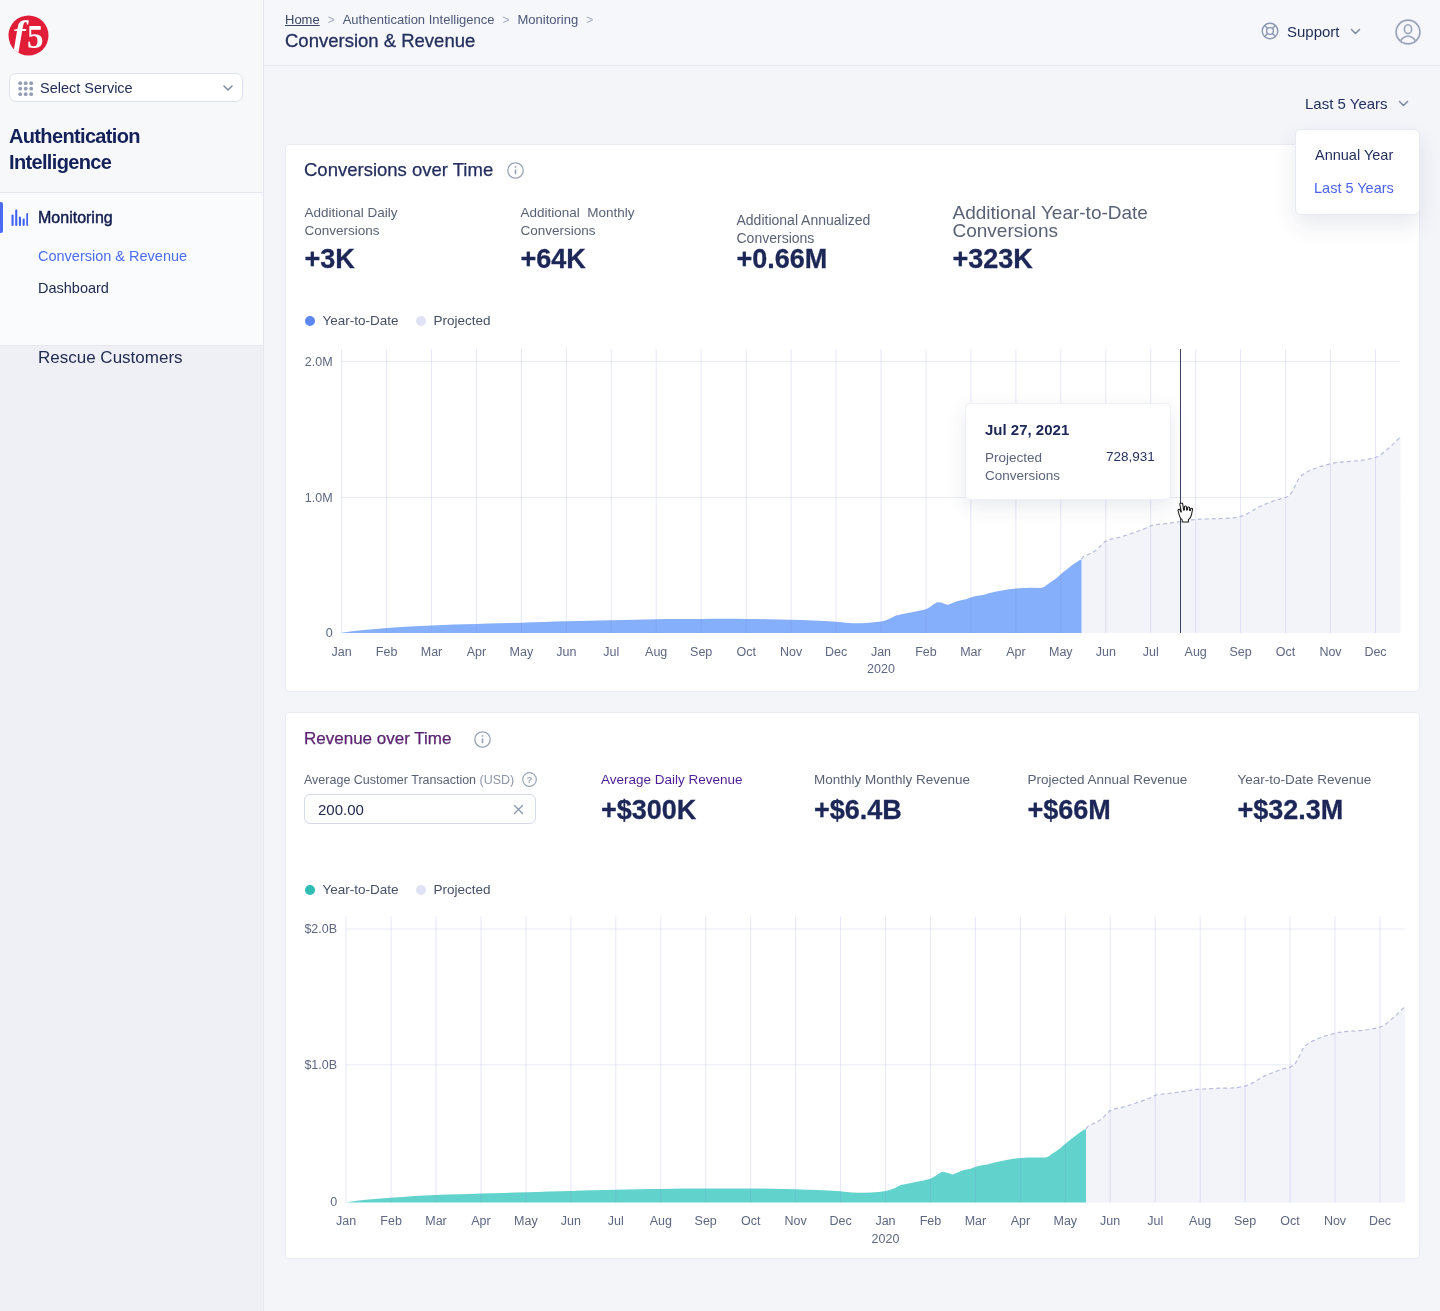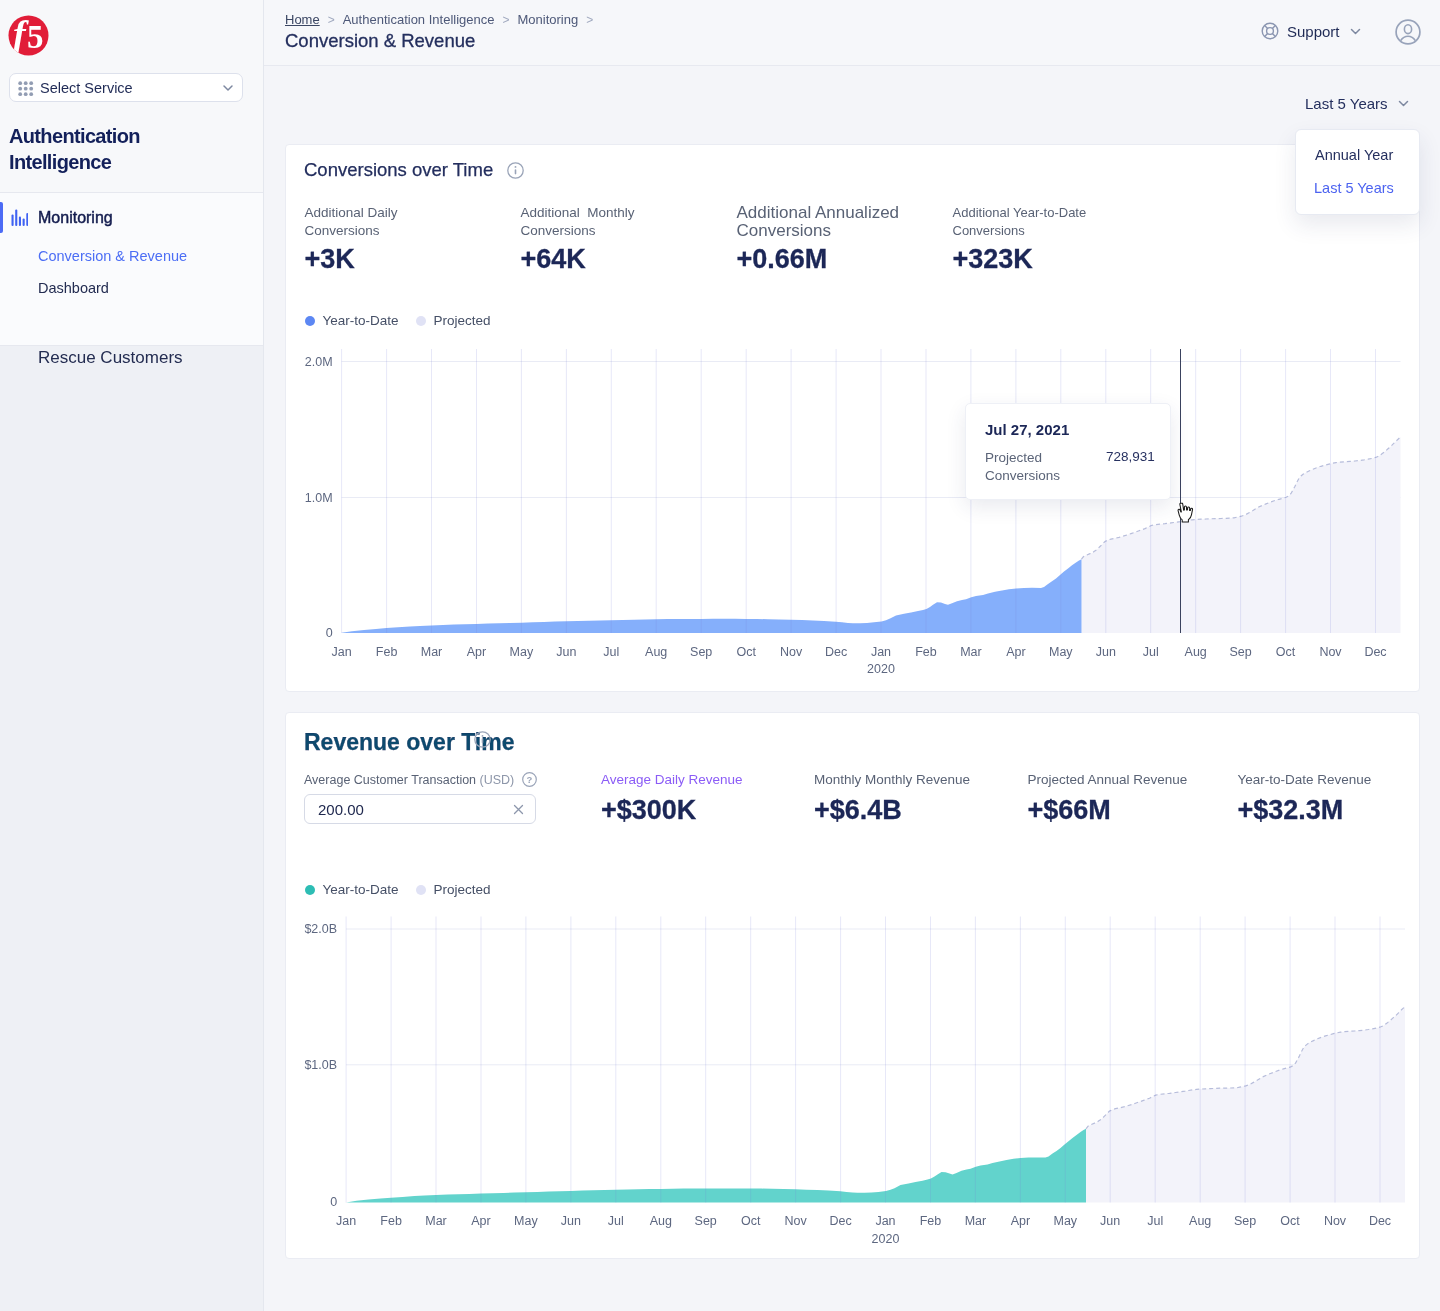--- a/index.html
+++ b/index.html
@@ -76,23 +76,23 @@
 <div style="position:absolute;left:304px;top:159px;font-size:18.5px;color:#232e5e;font-weight:400;white-space:nowrap;-webkit-text-stroke:0.25px #232e5e">Conversions over Time</div>
 <svg class="abs" style="left:507px;top:162px" width="17" height="17" viewBox="0 0 17 17">
 <circle cx="8.5" cy="8.5" r="7.7" stroke="#9aa4b8" stroke-width="1.3" fill="none"></circle>
 <rect x="7.7" y="7.2" width="1.6" height="5.2" rx="0.8" fill="#9aa4b8"></rect>
 <circle cx="8.5" cy="4.9" r="0.95" fill="#9aa4b8"></circle>
 </svg>
 <div style="position:absolute;left:304.5px;top:204px;font-size:13.5px;color:#596275;font-weight:400;white-space:nowrap;line-height:17.5px;white-space:normal;width:220px">Additional Daily<br>Conversions</div>
 <div style="position:absolute;left:304.5px;top:243.5px;font-size:27px;color:#1c2757;font-weight:700;white-space:nowrap;-webkit-text-stroke:0.3px #1c2757">+3K</div>
 <div style="position:absolute;left:520.5px;top:204px;font-size:13.5px;color:#596275;font-weight:400;white-space:nowrap;line-height:17.5px;white-space:normal;width:220px">Additional&nbsp; Monthly<br>Conversions</div>
 <div style="position:absolute;left:520.5px;top:243.5px;font-size:27px;color:#1c2757;font-weight:700;white-space:nowrap;-webkit-text-stroke:0.3px #1c2757">+64K</div>
-<div style="position:absolute;left:736.5px;top:204px;font-size:17px;color:#596275;font-weight:400;white-space:nowrap;line-height:17.5px;white-space:normal;width:220px">Additional Annualized<br>Conversions</div>
+<div style="position:absolute;left:736.5px;top:212px;font-size:14px;color:#596275;font-weight:400;white-space:nowrap;line-height:17.5px;white-space:normal;width:220px">Additional Annualized<br>Conversions</div>
 <div style="position:absolute;left:736.5px;top:243.5px;font-size:27px;color:#1c2757;font-weight:700;white-space:nowrap;-webkit-text-stroke:0.3px #1c2757">+0.66M</div>
-<div style="position:absolute;left:952.5px;top:204px;font-size:13px;color:#596275;font-weight:400;white-space:nowrap;line-height:17.5px;white-space:normal;width:220px">Additional Year-to-Date<br>Conversions</div>
+<div style="position:absolute;left:952.5px;top:204px;font-size:19px;color:#596275;font-weight:400;white-space:nowrap;line-height:17.5px;white-space:normal;width:220px">Additional Year-to-Date<br>Conversions</div>
 <div style="position:absolute;left:952.5px;top:243.5px;font-size:27px;color:#1c2757;font-weight:700;white-space:nowrap;-webkit-text-stroke:0.3px #1c2757">+323K</div>
 <div class="abs" style="left:305px;top:316px;width:10px;height:10px;border-radius:50%;background:#5c87f3"></div>
 <div style="position:absolute;left:322.5px;top:313px;font-size:13.5px;color:#454f66;font-weight:400;white-space:nowrap;">Year-to-Date</div>
 <div class="abs" style="left:416px;top:316px;width:10px;height:10px;border-radius:50%;background:#e0e2f5"></div>
 <div style="position:absolute;left:433.5px;top:313px;font-size:13.5px;color:#454f66;font-weight:400;white-space:nowrap;">Projected</div>
 <svg style="position:absolute;left:285px;top:340px" width="1135" height="352" viewBox="285 340 1135 352">
     <path d="M341.6 361.5 H1400.5 M341.6 497.5 H1400.5" stroke="#e9ebf5" stroke-width="1" fill="none"></path>
     <path d="M1081.5 559.2 L1083.5 556.6 L1086.5 555.1 L1090.0 553.6 L1092.0 553.2 L1094.0 551.5 L1097.0 549.5 L1100.0 546.5 L1103.0 543.5 L1105.0 541.5 L1108.0 540.0 L1111.0 539.1 L1115.0 538.3 L1119.0 537.3 L1123.0 536.2 L1127.0 535.0 L1131.0 533.6 L1135.0 532.2 L1139.0 530.8 L1142.0 529.7 L1145.0 528.6 L1148.0 527.2 L1151.2 525.5 L1155.0 524.8 L1160.0 524.2 L1165.0 523.7 L1171.0 522.9 L1176.0 522.2 L1180.5 521.6 L1184.0 520.9 L1188.0 520.3 L1192.0 519.8 L1196.3 519.5 L1201.0 519.2 L1206.0 519.0 L1211.0 518.8 L1216.0 518.6 L1221.0 518.5 L1226.0 518.4 L1230.0 518.2 L1234.0 517.8 L1238.0 517.0 L1241.3 516.2 L1245.0 515.0 L1249.0 512.8 L1253.0 510.5 L1258.0 507.4 L1262.0 505.5 L1266.0 503.9 L1271.0 501.9 L1275.0 500.5 L1279.0 499.3 L1283.0 498.2 L1286.2 497.3 L1289.0 495.8 L1291.0 493.5 L1293.0 490.0 L1295.0 486.2 L1297.0 482.0 L1299.0 478.3 L1301.0 476.0 L1303.0 474.3 L1306.0 472.5 L1309.0 471.0 L1313.0 469.2 L1317.0 467.6 L1321.0 466.3 L1325.0 465.2 L1329.0 464.1 L1331.5 463.4 L1336.0 462.6 L1340.0 462.1 L1345.0 461.7 L1350.0 461.4 L1355.0 461.0 L1360.0 460.5 L1364.0 459.9 L1368.0 459.2 L1372.0 458.4 L1376.4 457.2 L1379.0 456.0 L1382.0 453.8 L1385.0 451.5 L1388.0 448.8 L1391.0 446.2 L1394.0 443.2 L1397.0 440.2 L1400.5 437.0 L1400.5 633.0 L1081.5 633.0 Z" fill="#f3f3fa"></path>
     <path d="M1081.5 559.2 L1083.5 556.6 L1086.5 555.1 L1090.0 553.6 L1092.0 553.2 L1094.0 551.5 L1097.0 549.5 L1100.0 546.5 L1103.0 543.5 L1105.0 541.5 L1108.0 540.0 L1111.0 539.1 L1115.0 538.3 L1119.0 537.3 L1123.0 536.2 L1127.0 535.0 L1131.0 533.6 L1135.0 532.2 L1139.0 530.8 L1142.0 529.7 L1145.0 528.6 L1148.0 527.2 L1151.2 525.5 L1155.0 524.8 L1160.0 524.2 L1165.0 523.7 L1171.0 522.9 L1176.0 522.2 L1180.5 521.6 L1184.0 520.9 L1188.0 520.3 L1192.0 519.8 L1196.3 519.5 L1201.0 519.2 L1206.0 519.0 L1211.0 518.8 L1216.0 518.6 L1221.0 518.5 L1226.0 518.4 L1230.0 518.2 L1234.0 517.8 L1238.0 517.0 L1241.3 516.2 L1245.0 515.0 L1249.0 512.8 L1253.0 510.5 L1258.0 507.4 L1262.0 505.5 L1266.0 503.9 L1271.0 501.9 L1275.0 500.5 L1279.0 499.3 L1283.0 498.2 L1286.2 497.3 L1289.0 495.8 L1291.0 493.5 L1293.0 490.0 L1295.0 486.2 L1297.0 482.0 L1299.0 478.3 L1301.0 476.0 L1303.0 474.3 L1306.0 472.5 L1309.0 471.0 L1313.0 469.2 L1317.0 467.6 L1321.0 466.3 L1325.0 465.2 L1329.0 464.1 L1331.5 463.4 L1336.0 462.6 L1340.0 462.1 L1345.0 461.7 L1350.0 461.4 L1355.0 461.0 L1360.0 460.5 L1364.0 459.9 L1368.0 459.2 L1372.0 458.4 L1376.4 457.2 L1379.0 456.0 L1382.0 453.8 L1385.0 451.5 L1388.0 448.8 L1391.0 446.2 L1394.0 443.2 L1397.0 440.2 L1400.5 437.0" fill="none" stroke="#b7bddb" stroke-width="1.2" stroke-dasharray="4 3"></path>
     <path d="M341.6 632.8 L352.0 631.2 L364.0 629.9 L376.0 628.9 L386.5 628.1 L398.0 627.3 L410.0 626.5 L420.0 625.9 L431.5 625.4 L443.0 624.9 L454.0 624.6 L465.0 624.3 L476.4 624.0 L488.0 623.6 L499.0 623.3 L510.0 623.0 L521.4 622.7 L533.0 622.3 L544.0 621.9 L555.0 621.6 L566.3 621.3 L578.0 621.0 L589.0 620.7 L600.0 620.4 L611.2 620.2 L623.0 619.9 L634.0 619.7 L645.0 619.5 L656.2 619.3 L668.0 619.1 L679.0 619.0 L690.0 618.9 L701.1 618.9 L713.0 618.8 L724.0 618.8 L735.0 618.8 L746.1 618.9 L757.0 619.0 L768.0 619.2 L779.0 619.4 L791.0 619.7 L802.0 620.1 L813.0 620.5 L824.0 621.0 L835.9 621.7 L842.0 622.3 L848.0 622.9 L853.0 623.2 L860.0 623.2 L867.0 622.9 L874.0 622.3 L881.5 621.5 L886.0 620.2 L890.0 618.6 L896.0 615.4 L904.0 613.8 L911.0 612.4 L918.0 611.1 L923.0 610.0 L926.4 609.0 L930.0 606.9 L933.0 604.8 L937.0 602.3 L941.0 602.6 L945.0 604.0 L948.0 604.8 L952.0 603.3 L957.0 601.2 L962.0 600.0 L966.0 599.2 L971.3 597.2 L976.0 596.0 L983.0 595.0 L988.0 593.5 L995.0 591.8 L1002.0 590.4 L1009.0 589.2 L1016.2 588.4 L1024.0 588.0 L1032.0 587.8 L1041.0 587.9 L1044.0 586.9 L1048.0 583.9 L1052.0 581.3 L1056.0 578.5 L1060.0 574.9 L1064.0 571.6 L1068.0 568.5 L1072.0 565.3 L1076.0 562.4 L1079.0 560.4 L1081.5 559.2 L1081.5 633.0 L341.6 633.0 Z" fill="#85affb"></path>
@@ -131,37 +131,37 @@
 <div style="position:absolute;left:985px;top:421px;font-size:15px;color:#1c2757;font-weight:700;white-space:nowrap;">Jul 27, 2021</div>
 <div style="position:absolute;left:985px;top:449px;font-size:13.5px;color:#5b6478;font-weight:400;white-space:nowrap;line-height:17.5px;white-space:normal;width:110px">Projected<br>Conversions</div>
 <div style="position:absolute;left:1106px;top:449px;font-size:13.5px;color:#273160;font-weight:400;white-space:nowrap;width:46px;text-align:center">728,931</div>
 <svg class="abs" style="left:1176px;top:502px" width="21" height="23" viewBox="0 0 22 24">
 <path d="M4.5 1.2 L6.8 1.2 L7.2 3.0 L8.0 8.5 L8.8 8.3 L8.8 5.4 Q8.8 4.2 9.9 4.2 Q11 4.2 11 5.4 L11.1 8.4 L12 8.4 L12.2 6.1 Q12.3 5.0 13.3 5.1 Q14.3 5.2 14.3 6.3 L14.2 8.8 L15 8.9 L15.4 7.3 Q15.7 6.3 16.6 6.6 Q17.5 6.9 17.3 7.9 L16.2 13.5 Q15.5 17 13 18.5 L13 21 L6.5 21 L6.5 18.6 Q4.2 16.8 3.4 13.6 L2.2 8.9 Q2 7.8 3 7.6 Q4 7.4 4.3 8.4 L5.2 10.5 L5.6 10.4 L4.1 2.6 Q3.9 1.4 4.5 1.2 Z" fill="#ffffff" stroke="#1a1a1a" stroke-width="1.1" stroke-linejoin="round"></path>
 </svg>
 <div class="abs" style="left:1295px;top:129px;width:125px;height:86px;background:#fff;border:1px solid #e7eaf2;border-radius:6px;box-shadow:0 10px 22px rgba(35,46,94,0.10)"></div>
 <div style="position:absolute;left:1315px;top:147px;font-size:14.5px;color:#242f5e;font-weight:400;white-space:nowrap;">Annual Year</div>
 <div style="position:absolute;left:1314px;top:180px;font-size:14.5px;color:#4c63f0;font-weight:400;white-space:nowrap;">Last 5 Years</div>
 <div class="abs" style="left:285px;top:712px;width:1135px;height:547px;background:#fff;border:1px solid #eaecf3;border-radius:4px"></div>
-<div style="position:absolute;left:304px;top:729px;font-size:23px;color:#0c4a6e;font-weight:700;white-space:nowrap;-webkit-text-stroke:0.25px #232e5e">Revenue over Time</div>
+<div style="position:absolute;left:304px;top:729px;font-size:17px;color:#701a75;font-weight:400;white-space:nowrap;-webkit-text-stroke:0.25px #232e5e">Revenue over Time</div>
 <svg class="abs" style="left:474px;top:731px" width="17" height="17" viewBox="0 0 17 17">
 <circle cx="8.5" cy="8.5" r="7.7" stroke="#9aa4b8" stroke-width="1.3" fill="none"></circle>
 <rect x="7.7" y="7.2" width="1.6" height="5.2" rx="0.8" fill="#9aa4b8"></rect>
 <circle cx="8.5" cy="4.9" r="0.95" fill="#9aa4b8"></circle>
 </svg>
 <div class="abs" style="left:304px;top:773px;font-size:12.5px;color:#596275;white-space:nowrap">Average Customer Transaction <span style="color:#8d96a9">(USD)</span></div>
 <svg class="abs" style="left:522px;top:772px" width="15" height="15" viewBox="0 0 15 15">
 <circle cx="7.5" cy="7.5" r="6.8" stroke="#9aa4b8" stroke-width="1.2" fill="none"></circle>
 <text x="7.5" y="10.8" text-anchor="middle" font-size="9.5" font-weight="bold" fill="#9aa4b8" font-family="Liberation Sans, sans-serif">?</text>
 </svg>
 <div class="abs" style="left:304px;top:794px;width:232px;height:30px;background:#fff;border:1px solid #d6dae6;border-radius:6px"></div>
 <div style="position:absolute;left:318px;top:801px;font-size:15px;color:#20294f;font-weight:400;white-space:nowrap;">200.00</div>
 <svg class="abs" style="left:513px;top:804px" width="11" height="11" viewBox="0 0 11 11">
     <path d="M1.5 1.5 L9.5 9.5 M9.5 1.5 L1.5 9.5" stroke="#8d97ac" stroke-width="1.3" stroke-linecap="round"></path>
   </svg>
-<div style="position:absolute;left:601px;top:772px;font-size:13.5px;color:#8b5cf6;font-weight:400;white-space:nowrap;">Average Daily Revenue</div>
+<div style="position:absolute;left:601px;top:772px;font-size:13.5px;color:#4c1d95;font-weight:400;white-space:nowrap;">Average Daily Revenue</div>
 <div style="position:absolute;left:601px;top:794.5px;font-size:27px;color:#1c2757;font-weight:700;white-space:nowrap;-webkit-text-stroke:0.3px #1c2757">+$300K</div>
 <div style="position:absolute;left:814px;top:772px;font-size:13.5px;color:#596275;font-weight:400;white-space:nowrap;">Monthly Monthly Revenue</div>
 <div style="position:absolute;left:814px;top:794.5px;font-size:27px;color:#1c2757;font-weight:700;white-space:nowrap;-webkit-text-stroke:0.3px #1c2757">+$6.4B</div>
 <div style="position:absolute;left:1027.5px;top:772px;font-size:13.5px;color:#596275;font-weight:400;white-space:nowrap;">Projected Annual Revenue</div>
 <div style="position:absolute;left:1027.5px;top:794.5px;font-size:27px;color:#1c2757;font-weight:700;white-space:nowrap;-webkit-text-stroke:0.3px #1c2757">+$66M</div>
 <div style="position:absolute;left:1237.5px;top:772px;font-size:13.5px;color:#596275;font-weight:400;white-space:nowrap;">Year-to-Date Revenue</div>
 <div style="position:absolute;left:1237.5px;top:794.5px;font-size:27px;color:#1c2757;font-weight:700;white-space:nowrap;-webkit-text-stroke:0.3px #1c2757">+$32.3M</div>
 <div class="abs" style="left:305px;top:885px;width:10px;height:10px;border-radius:50%;background:#2dbdb4"></div>
 <div style="position:absolute;left:322.5px;top:882px;font-size:13.5px;color:#454f66;font-weight:400;white-space:nowrap;">Year-to-Date</div>
 <div class="abs" style="left:416px;top:885px;width:10px;height:10px;border-radius:50%;background:#e0e2f5"></div>

